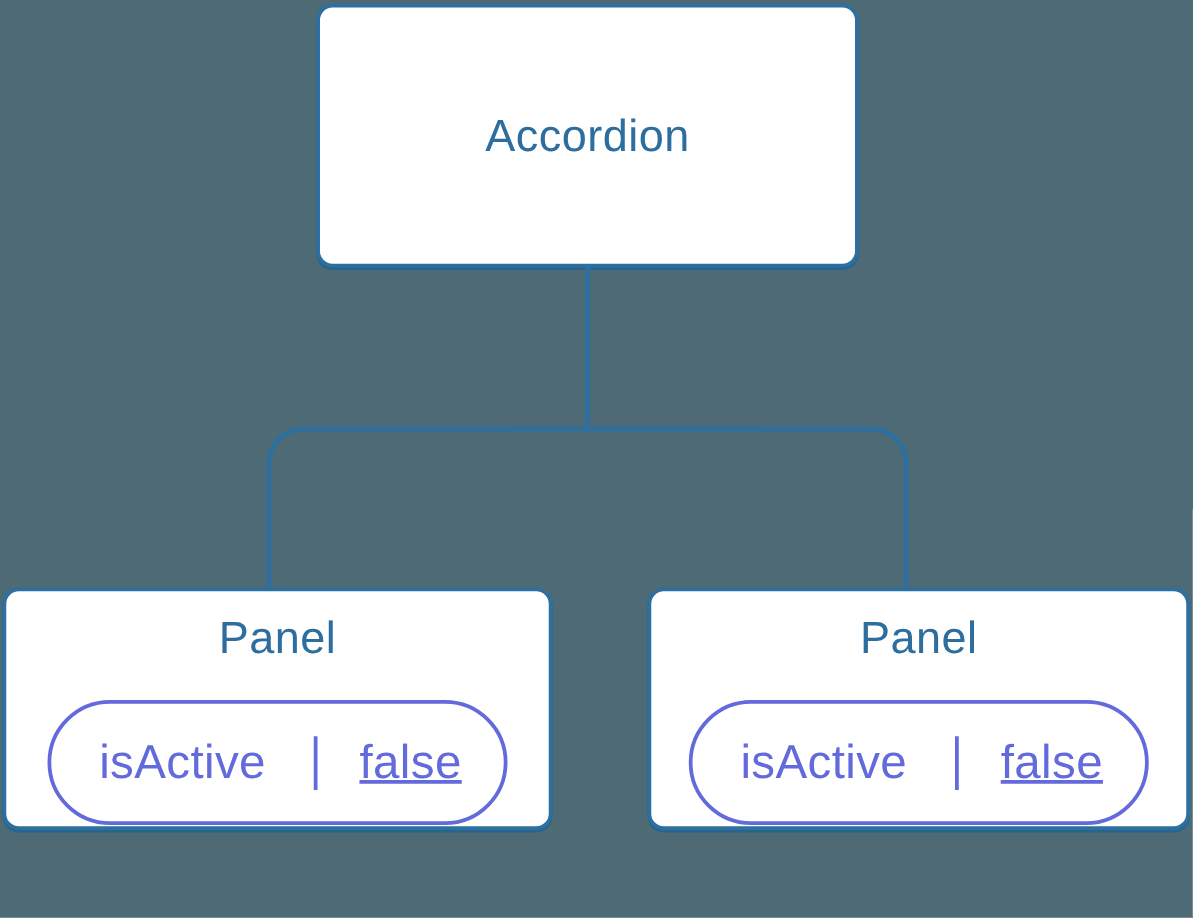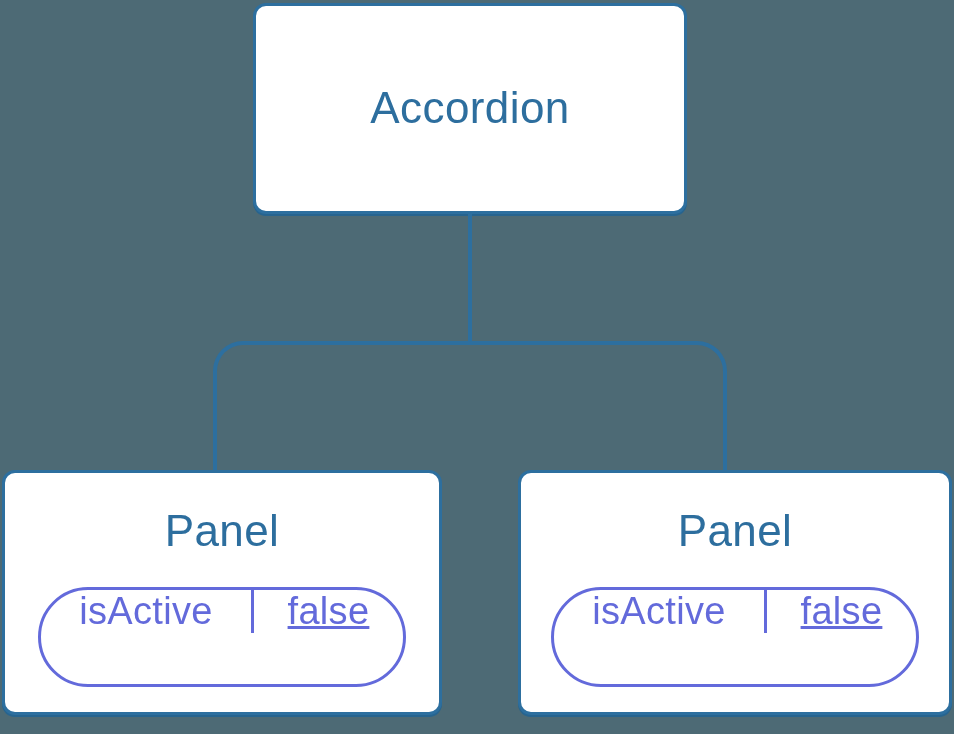--- a/index.html
+++ b/index.html
@@ -29,21 +29,21 @@
   .node-root {
     left: 253px;
     top: 3px;
     width: 434px;
     height: 211px;
     display: flex;
     align-items: center;
     justify-content: center;
   }
   .node-label {
-    font-size: 44px;
+    font-size: 36px;
     font-weight: 500;
     letter-spacing: 0.4px;
     color: var(--label, #2D6E9E);
     line-height: 1.15;
   }
   .connector {
     position: absolute;
     box-sizing: border-box;
   }
   .connector-stem {
@@ -59,37 +59,37 @@
     width: 514px;
     height: 129px;
     border: 4px solid var(--line, #2D6F9F);
     border-bottom: none;
     border-radius: 30px 30px 0 0;
     background: transparent;
   }
   .node-panel {
     top: 470px;
     width: 440px;
-    height: 245px;
+    height: 194px;
     display: flex;
     flex-direction: column;
     align-items: center;
-    padding-top: 33px;
+    padding-top: 16px;
   }
   .panel-left { left: 2px; }
   .panel-right { left: 518px; width: 434px; }
   .state-pill {
     margin-top: 30px;
     box-sizing: border-box;
     width: 368px;
     height: 100px;
     border: 3px solid var(--state, #636ADB);
     border-radius: 50px;
     display: flex;
-    align-items: flex-start;
+    align-items: center;
     color: var(--state, #636ADB);
     font-size: 38px;
     font-weight: 500;
     letter-spacing: 0.3px;
   }
   .state-key {
     flex: 0 0 58%;
     display: flex;
     align-items: center;
     justify-content: center;

